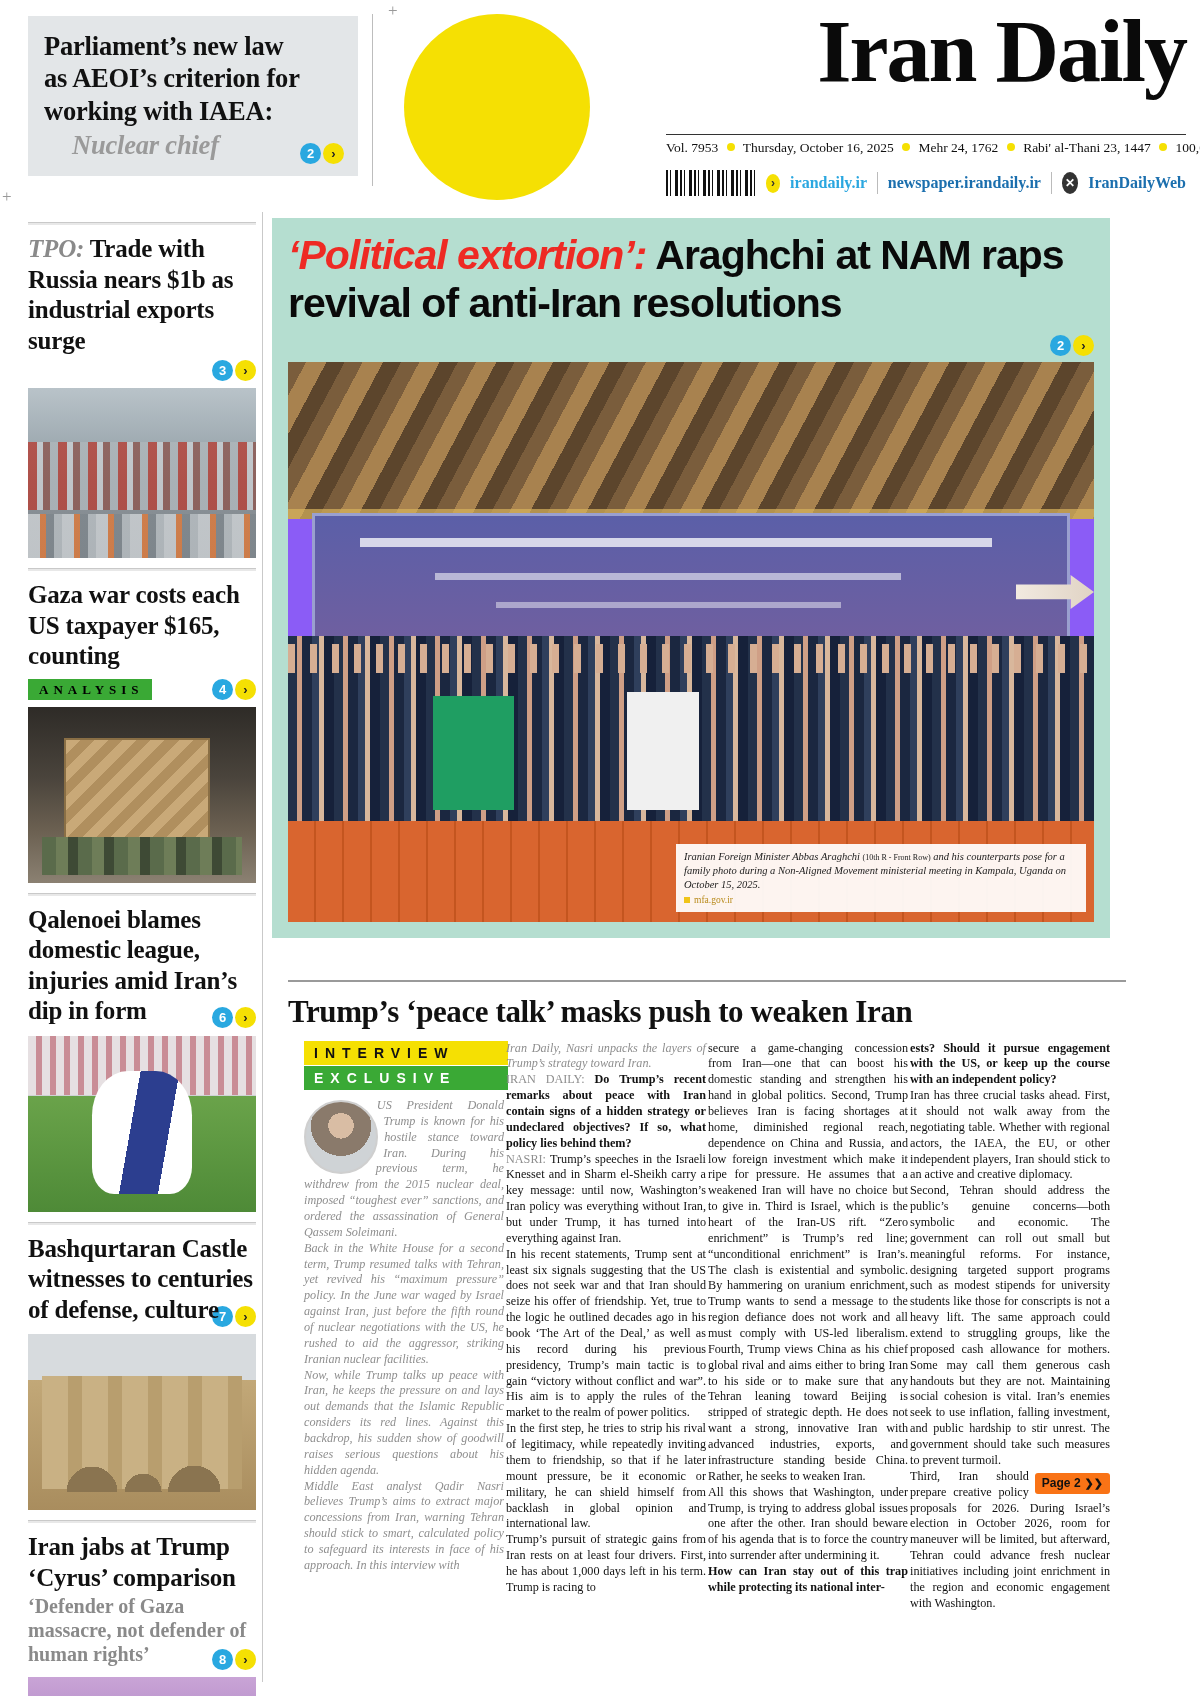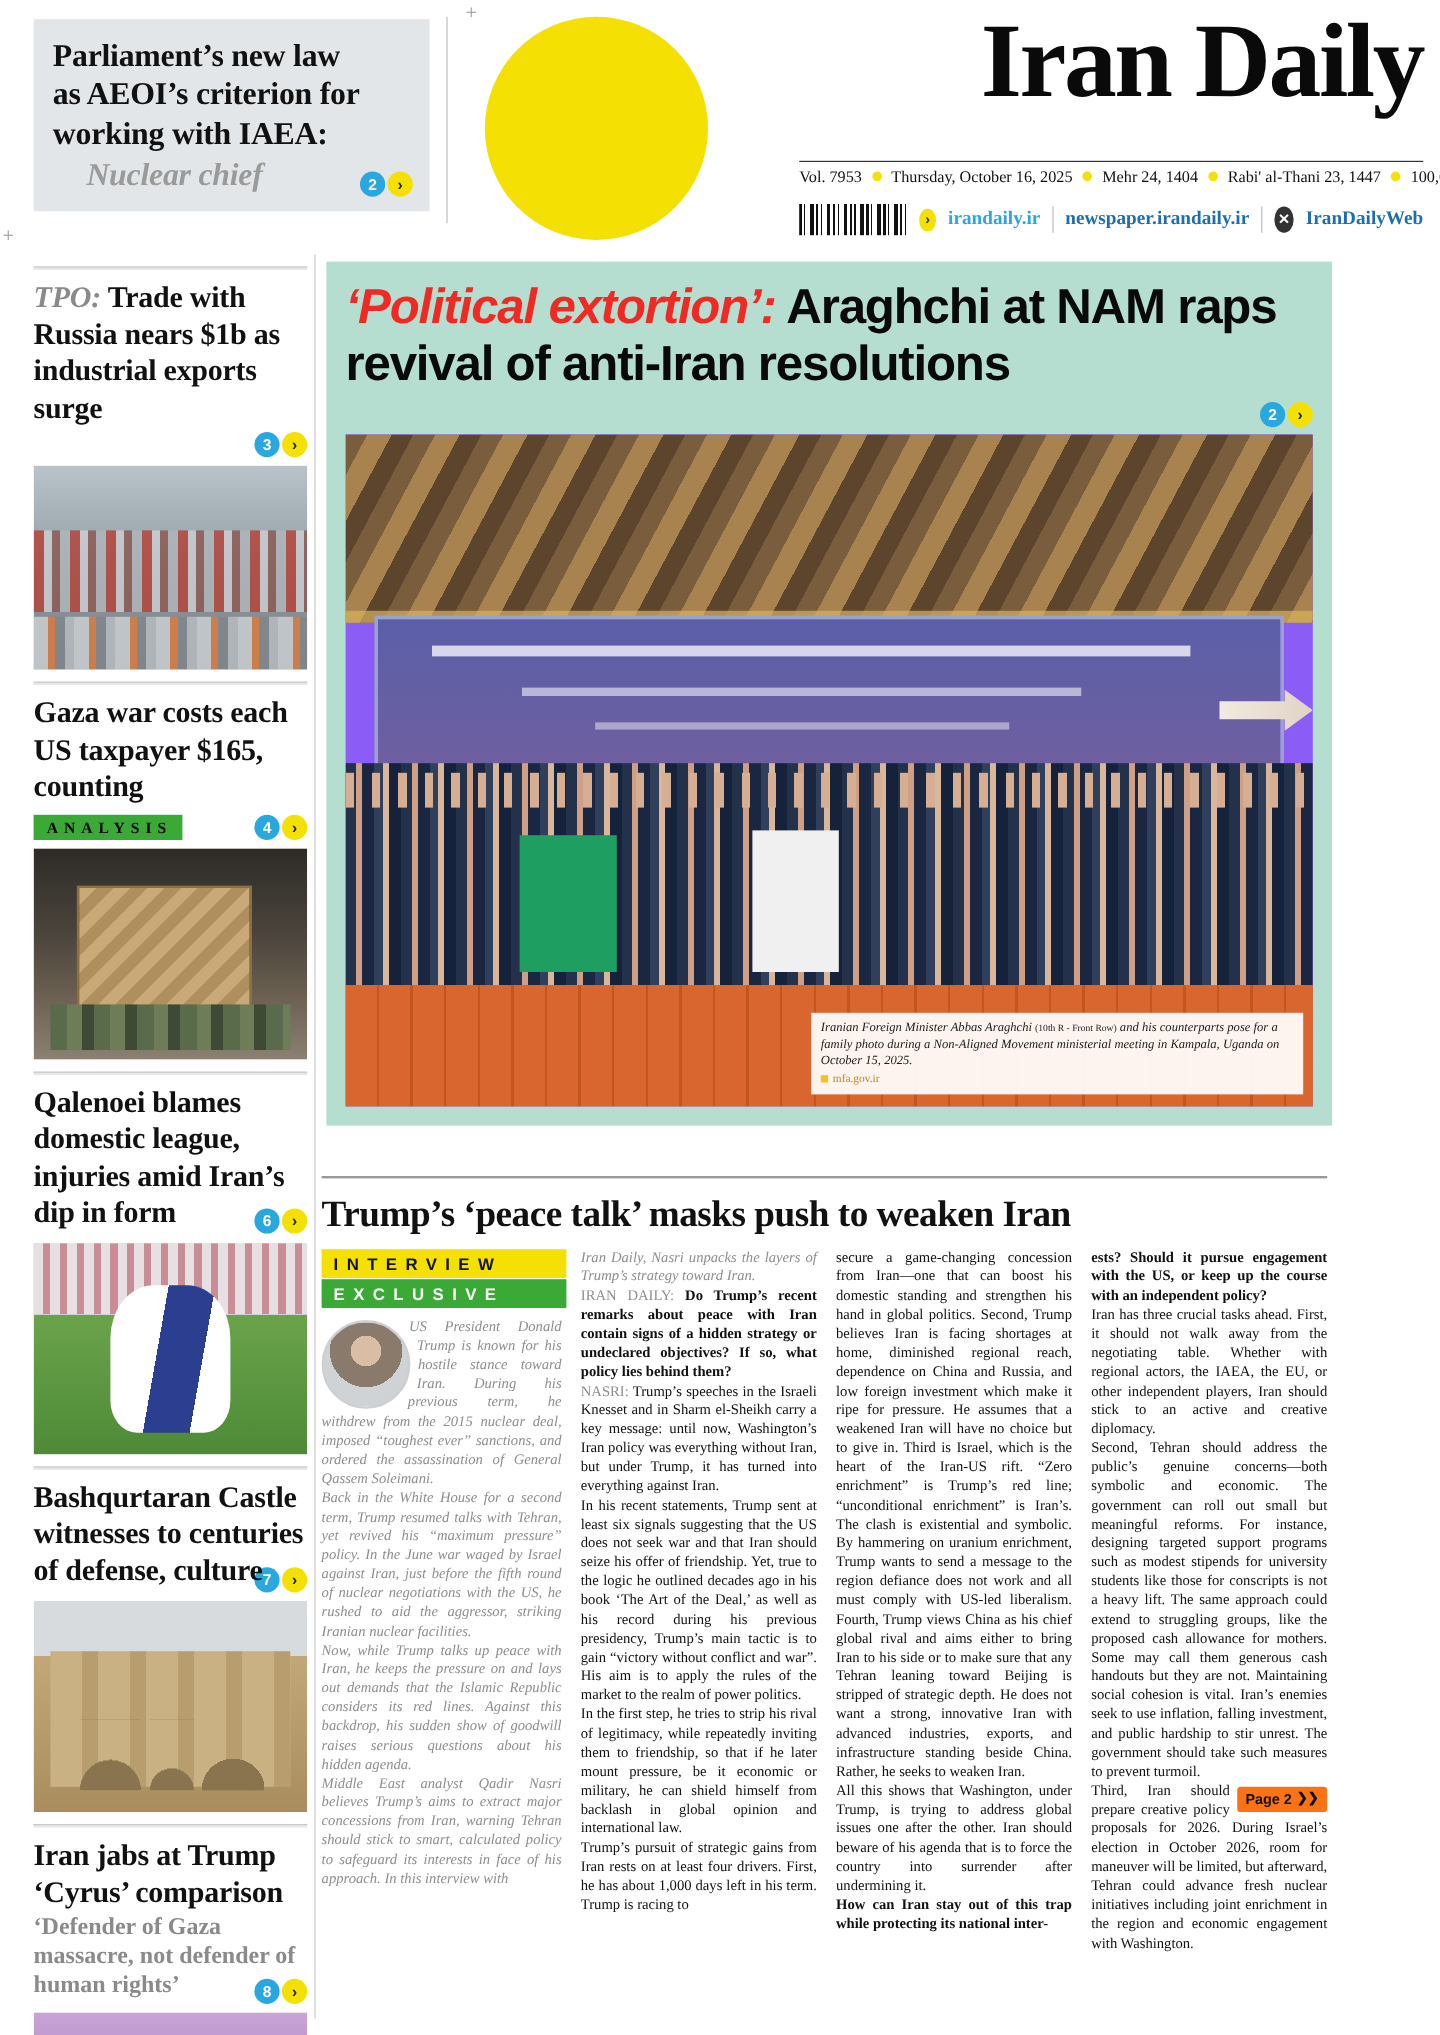--- a/index.html
+++ b/index.html
@@ -192,37 +192,37 @@
   .hero-caption {
     position: absolute; left: 388px; bottom: 10px; width: 410px;
     background: rgba(255,255,255,.93); padding: 6px 8px;
     font-size: 10.5px; line-height: 1.32; color: #1a1a1a; font-style: italic;
   }
   .hero-caption .tiny { font-size: 8px; font-style: normal; }
   .hero-credit { margin-top: 2px; font-style: normal; font-size: 9.5px; color: #b88a1a; }
   .hero-credit .sq { display:inline-block; width:6px; height:6px; background:#f0c419; margin-right:4px; }
 
   
-  .lower { position: absolute; left: 268px; top: 980px; width: 838px; }
+  .lower { position: absolute; left: 288px; top: 980px; width: 838px; }
   .lower-rule { height: 2px; background: #9a9a9a; }
   .lower h1 {
     font-size: 31px; line-height: 1.18; font-weight: bold; color: #111;
     margin: 12px 0 10px 0; letter-spacing: -0.4px;
   }
   .tag-stack { width: 204px; }
   .tag-interview {
     background: #f5e003; color: #111; font-family: "Liberation Sans", sans-serif;
     font-size: 14px; font-weight: bold; letter-spacing: 7px; padding: 3px 6px 3px 10px;
   }
   .tag-exclusive {
     background: #3aa935; color: #fff; font-family: "Liberation Sans", sans-serif;
     font-size: 14px; font-weight: bold; letter-spacing: 7px; padding: 3px 6px 3px 10px;
     margin-top: 1px;
   }
-  .cols { display: flex; gap: 16px; margin-top: 0; }
+  .cols { display: flex; gap: 2px; margin-top: 0; justify-content: center; }
   .col { width: 200px; font-size: 12.2px; line-height: 1.30; color: #111; text-align: justify; }
   .col p { margin-bottom: 0; }
   .col .it-gray { font-style: italic; color: #8e8e8e; }
   .col .lead-q { color: #8e8e8e; }
   .col .qbold { font-weight: bold; }
   .avatar {
     float: left; width: 74px; height: 74px; border-radius: 50%;
     background: radial-gradient(circle at 50% 34%, #d9bda4 0 22%, #8a7a6b 22% 52%, #cfd3d6 52% 100%);
     border: 2px solid #cfcfcf; margin: 2px 7px 2px 0;
     shape-outside: circle(50%);
@@ -262,21 +262,21 @@
     <div class="sun"></div>
 
     <div class="logo">Iran Daily</div>
 
     <div class="volline">
       <div class="rule-above"></div>
       <span>Vol. 7953</span>
       <span class="dot"></span>
       <span>Thursday, October 16, 2025</span>
       <span class="dot"></span>
-      <span>Mehr 24, 1404</span>
+      <span>Mehr 24, 1762</span>
       <span class="dot"></span>
       <span>Rabi' al-Thani 23, 1447</span>
       <span class="dot"></span>
       <span>100,000 rials</span>
       
       
     </div>
 
     <div class="weblinks">
       <div class="barcode"></div>

